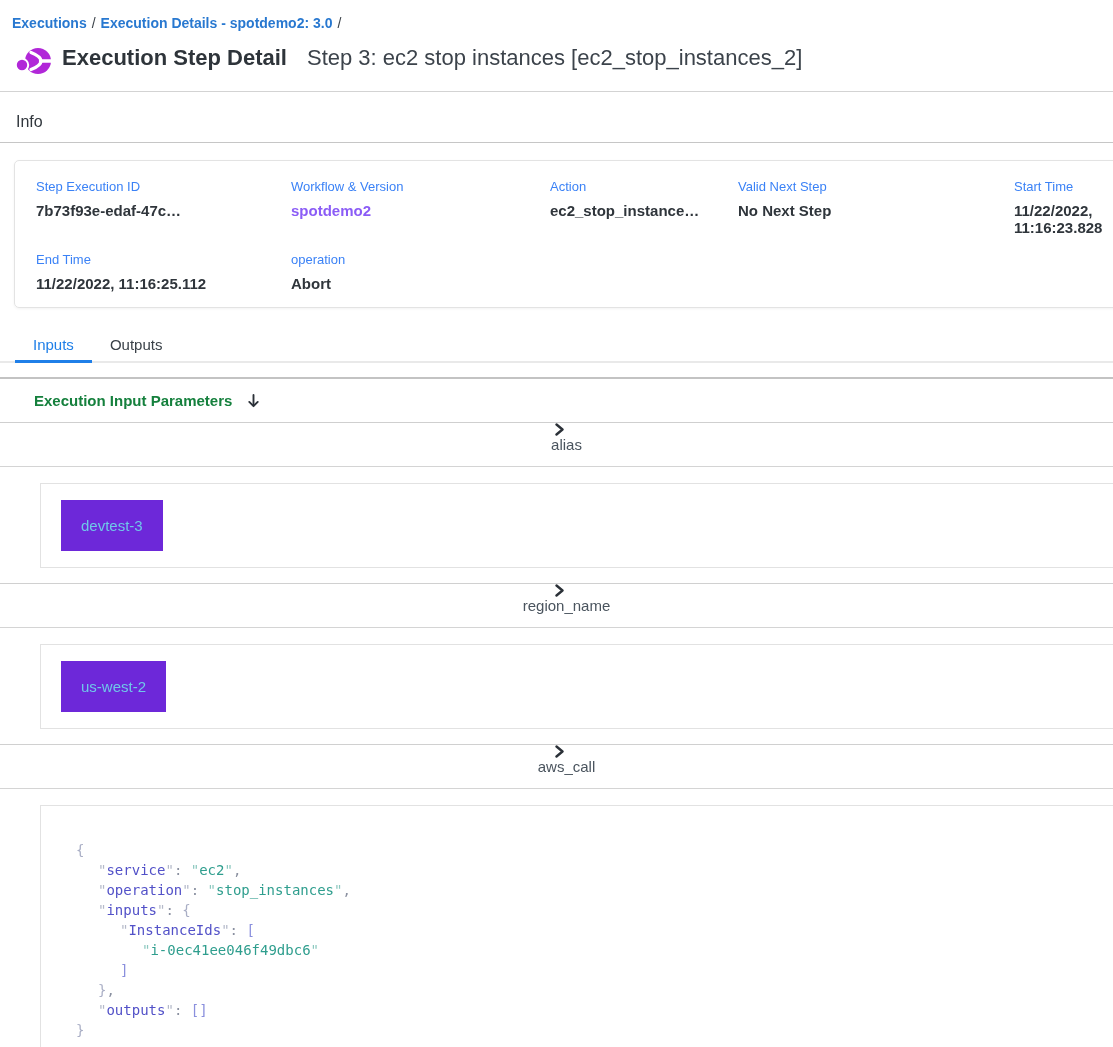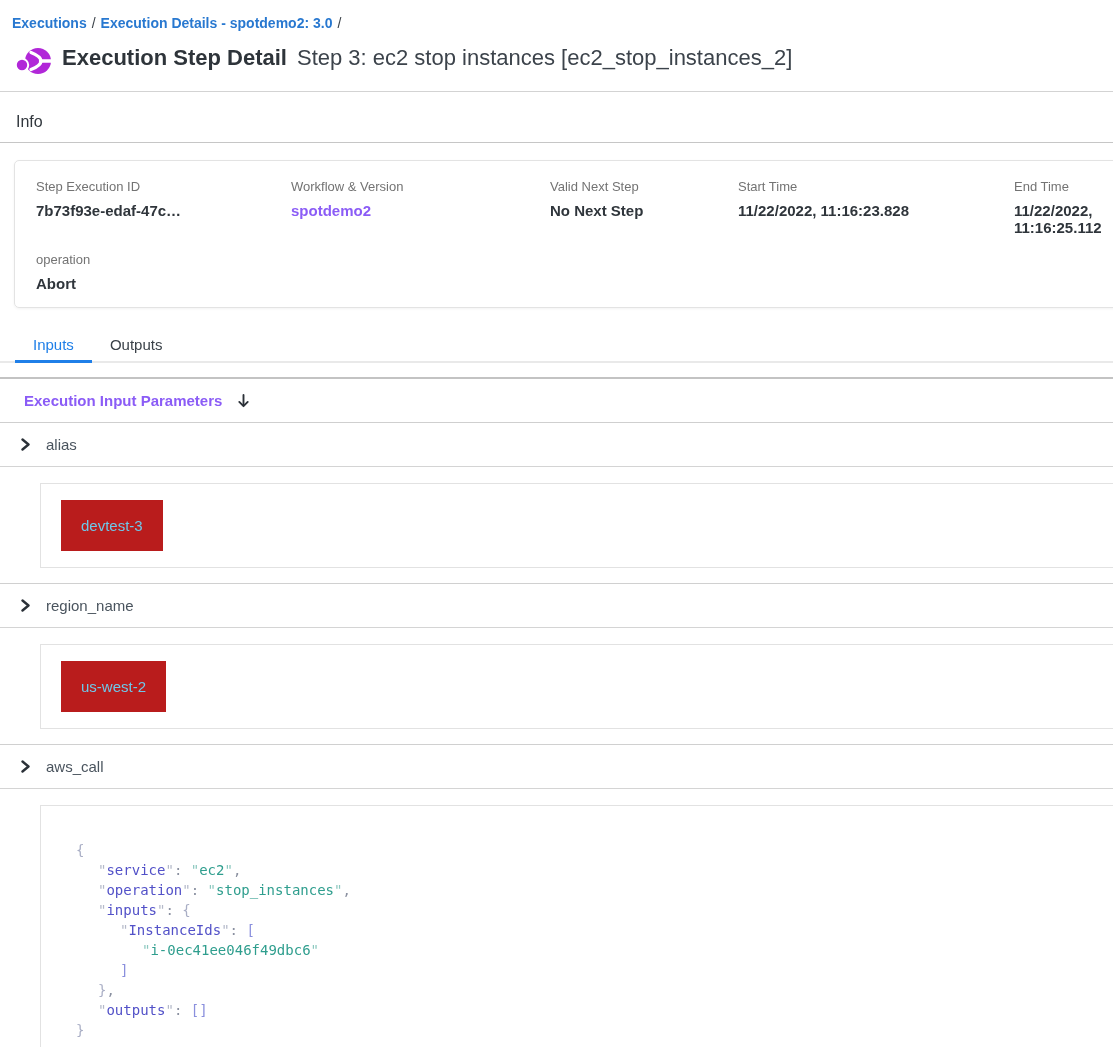--- a/index.html
+++ b/index.html
@@ -8,60 +8,60 @@
 
   
   .breadcrumb { padding:15px 0 0 12px; font-size:14px; font-weight:600; }
   .breadcrumb a { color:#2878d0; text-decoration:none; cursor:pointer; }
   .breadcrumb .sep { color:#3a4148; font-weight:400; padding:0 5px; }
 
   
   .header { margin:14px 0 0 14px; display:flex; align-items:flex-start; }
   .logo { width:40px; height:34px; flex:0 0 auto; }
   .title { font-size:22px; font-weight:700; color:#2e343a; margin-left:8px; }
-  .subtitle { font-size:22px; font-weight:400; color:#3c434b; margin-left:10px; }
+  .subtitle { font-size:22px; font-weight:400; color:#3c434b; margin-left:20px; }
 
   .hr1 { border:none; border-top:1.5px solid #d3d3d3; margin-top:12px; }
   .hr2 { border:none; border-top:1.5px solid #c6c6c6; margin-top:11px; }
   .hr3 { border:none; border-top:2px solid #c3c3c3; margin-top:14px; }
 
   .info-heading { margin:21px 0 0 16px; font-size:16px; font-weight:400; color:#31373d; }
 
   
   .card { margin:17px -12px 0 14px; border:1px solid #e3e3e3; border-radius:5px;
     box-shadow:0 1px 3px rgba(0,0,0,0.05); padding:18px 0 15px 21px;
     display:grid; grid-template-columns:255px 259px 188px 276px 1fr; row-gap:16px; }
-  .cell .label { font-size:13px; color:#737373; margin-bottom:8px; }
+  .cell .label { font-size:13px; color:#3b82f6; margin-bottom:8px; }
   .cell .value { font-size:15px; font-weight:600; color:#2f353b; }
   .cell .value.plain { font-weight:400; color:#3a4149; }
   .cell a.value { color:#8b5cf6; text-decoration:none; cursor:pointer; }
   .status-val { display:flex; align-items:center; }
   .check { width:17px; height:17px; margin-right:8px; flex:0 0 auto; }
 
   
   .tabbar { margin-top:22px; padding-left:15px; display:flex;
     border-bottom:2px solid #e9e9e9; }
   .tab { padding:6px 18px 7px; font-size:15px; color:#3a4148; cursor:pointer;
     border-bottom:3px solid transparent; margin-bottom:-2px; }
   .tab.active { color:#1f7fe8; border-bottom-color:#1f7fe8; }
 
   
-  .section-heading { padding:13px 0 13px 24px; border-bottom:1.5px solid #cfcfcf;
-    display:flex; align-items:center; font-size:15px; font-weight:600; color:#8b5cf6; }
+  .section-heading { padding:13px 0 13px 34px; border-bottom:1.5px solid #cfcfcf;
+    display:flex; align-items:center; font-size:15px; font-weight:600; color:#15803d; }
   .dl-arrow { margin-left:14px; width:15px; height:16px; cursor:pointer; }
 
   
   .param-row { height:44px; display:flex; align-items:center; padding-left:20px;
-    border-bottom:1.5px solid #d4d4d4; cursor:pointer; }
+    border-bottom:1.5px solid #d4d4d4; cursor:pointer;flex-direction:column; }
   .chev { width:11px; height:13px; margin-right:15px; flex:0 0 auto; }
   .param-label { font-size:15px; color:#4a545e; }
 
   .panel-wrap { padding:16px 0 15px; border-bottom:1.5px solid #d0d0d0; }
   .panel { margin:0 -12px 0 40px; border:1px solid #e2e2e2; padding:16px 0 16px 20px; }
-  .chip { display:inline-block; background:#b91c1c; padding:17px 20px; min-width:100px;
+  .chip { display:inline-block; background:#6d28d9; padding:17px 20px; min-width:100px;
     text-align:center; font-size:15px; color:#6fc7e9; }
 
   
   .panel.code { padding:34px 0 20px 35px;
     font-family:"DejaVu Sans Mono","Liberation Mono",monospace;
     font-size:14px; line-height:20px; }
   .code-line { white-space:pre; }
   .tk-b  { color:#a9aec5; }
   .tk-q  { color:#b4b9c9; }
   .tk-k  { color:#5251c8; }
@@ -96,20 +96,24 @@
 <hr class="hr2">
 
 <div class="card">
   <div class="cell">
     <div class="label">Step Execution ID</div>
     <div class="value">7b73f93e-edaf-47c…</div>
   </div>
   <div class="cell">
     <div class="label">Workflow &amp; Version</div>
     <a class="value">spotdemo2</a>
+  </div>
+  <div class="cell">
+    <div class="label">Action</div>
+    <div class="value">ec2_stop_instance…</div>
   </div>
   <div class="cell">
     <div class="label">Valid Next Step</div>
     <div class="value">No Next Step</div>
   </div>
   <div class="cell">
     <div class="label">Start Time</div>
     <div class="value">11/22/2022, 11:16:23.828</div>
   </div>
   <div class="cell">

